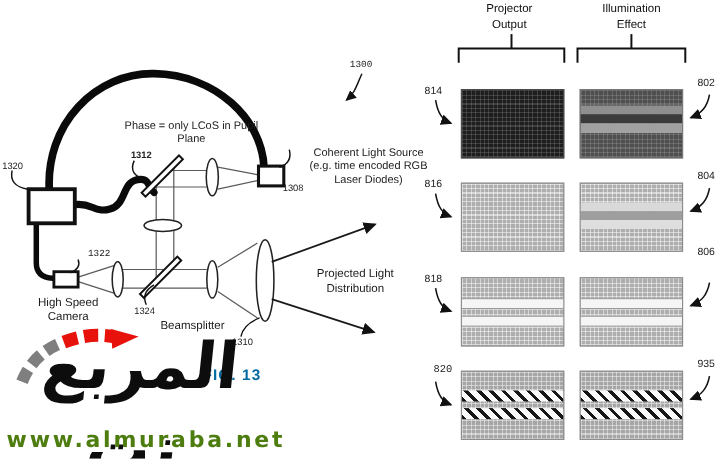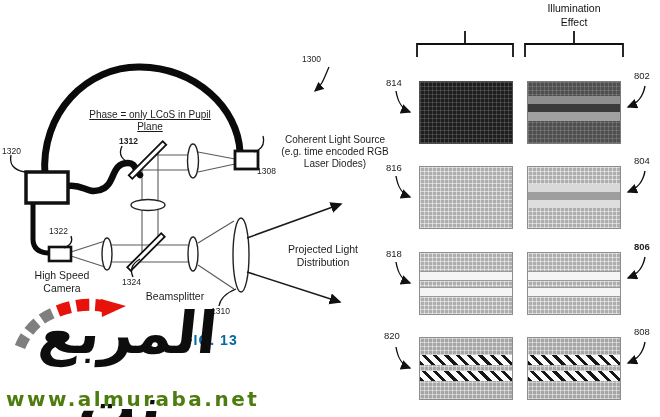--- a/index.html
+++ b/index.html
@@ -120,36 +120,37 @@
     </g>
 
     <g stroke="#111" stroke-width="1.8" fill="none">
       <path d="M417,57 V44 H513 V57"></path>
       <path d="M465,44 V31"></path>
       <path d="M525,57 V44 H623 V57"></path>
       <path d="M574,44 V31"></path>
     </g>
   </svg>
 
-  <div class="lbl ctr" style="left:88px;top:109px;width:124px;font-size:10px;text-decoration:underline;">Phase = only LCoS in Pupil Plane</div>
+  <div class="lbl ctr" style="left:112px;top:109px;width:124px;font-size:10px;">Phase = only LCoS in Pupil Plane</div>
   <div class="lbl ctr" style="left:20px;top:269px;width:84px;font-size:10.5px;">High Speed Camera</div>
   <div class="lbl ctr" style="left:276px;top:134px;width:118px;font-size:10px;">Coherent Light Source (e.g. time encoded RGB Laser Diodes)</div>
   <div class="lbl ctr" style="left:130px;top:290px;width:90px;font-size:10.5px;">Beamsplitter</div>
   <div class="lbl ctr" style="left:283px;top:243px;width:80px;font-size:10.5px;">Projected Light Distribution</div>
 
-  <div class="lbl ref" style="left:302px;top:54px;">1300</div>
+  <div class="lbl ref" style="left:318px;top:54px;font-family:Liberation Mono, monospace;">1300</div>
   <div class="lbl ref" style="left:2px;top:146px;">1320</div>
   <div class="lbl ref" style="left:119px;top:136px;font-weight:bold;">1312</div>
   <div class="lbl ref" style="left:257px;top:126px;margin-top:40px;">1308</div>
-  <div class="lbl ref" style="left:49px;top:226px;">1322</div>
+  <div class="lbl ref" style="left:80px;top:226px;font-family:Liberation Mono, monospace;">1322</div>
   <div class="lbl ref" style="left:122px;top:277px;">1324</div>
   <div class="lbl ref" style="left:211px;top:306px;">1310</div>
 
   <div class="figlbl">FIG. 13</div>
 
+  <div class="hdr" style="left:432px;top:2px;width:62px;">Projector Output</div>
   <div class="hdr" style="left:543px;top:2px;width:62px;">Illumination Effect</div>
 
   <div class="lbl pref" style="left:386px;top:77px;">814</div>
   <div class="lbl pref" style="left:634px;top:70px;">802</div>
   <div class="swatch tex s-dark" style="left:419px;top:81px;"></div>
   <div class="swatch tex s-dgray" style="left:527px;top:81px;">
     <div class="stripe st-802a"></div>
     <div class="stripe st-802m"></div>
     <div class="stripe st-802b"></div>
   </div>
@@ -157,32 +158,32 @@
   <div class="lbl pref" style="left:386px;top:162px;">816</div>
   <div class="lbl pref" style="left:634px;top:155px;">804</div>
   <div class="swatch tex s-gray" style="left:419px;top:166px;"></div>
   <div class="swatch tex s-gray" style="left:527px;top:166px;">
     <div class="stripe st-804a"></div>
     <div class="stripe st-804m"></div>
     <div class="stripe st-804b"></div>
   </div>
 
   <div class="lbl pref" style="left:386px;top:248px;">818</div>
-  <div class="lbl pref" style="left:634px;top:241px;font-weight:bold;">806</div>
+  <div class="lbl pref" style="left:634px;top:224px;">806</div>
   <div class="swatch tex s-gray" style="left:419px;top:252px;">
     <div class="stripe st-white1"></div>
     <div class="stripe st-white2"></div>
   </div>
   <div class="swatch tex s-gray" style="left:527px;top:252px;">
     <div class="stripe st-white1"></div>
     <div class="stripe st-white2"></div>
   </div>
 
-  <div class="lbl pref" style="left:384px;top:330px;">820</div>
-  <div class="lbl pref" style="left:634px;top:326px;">808</div>
+  <div class="lbl pref" style="left:394px;top:330px;font-family:Liberation Mono, monospace;">820</div>
+  <div class="lbl pref" style="left:634px;top:326px;">935</div>
   <div class="swatch tex s-gray2" style="left:419px;top:337px;">
     <div class="stripe st-hatch1"></div>
     <div class="stripe st-hatch2"></div>
   </div>
   <div class="swatch tex s-gray2" style="left:527px;top:337px;">
     <div class="stripe st-hatch1"></div>
     <div class="stripe st-hatch2"></div>
   </div>
 
   <svg class="wm-swoosh" width="140" height="70" viewBox="0 0 140 70" style="left:8px;top:290px;">

